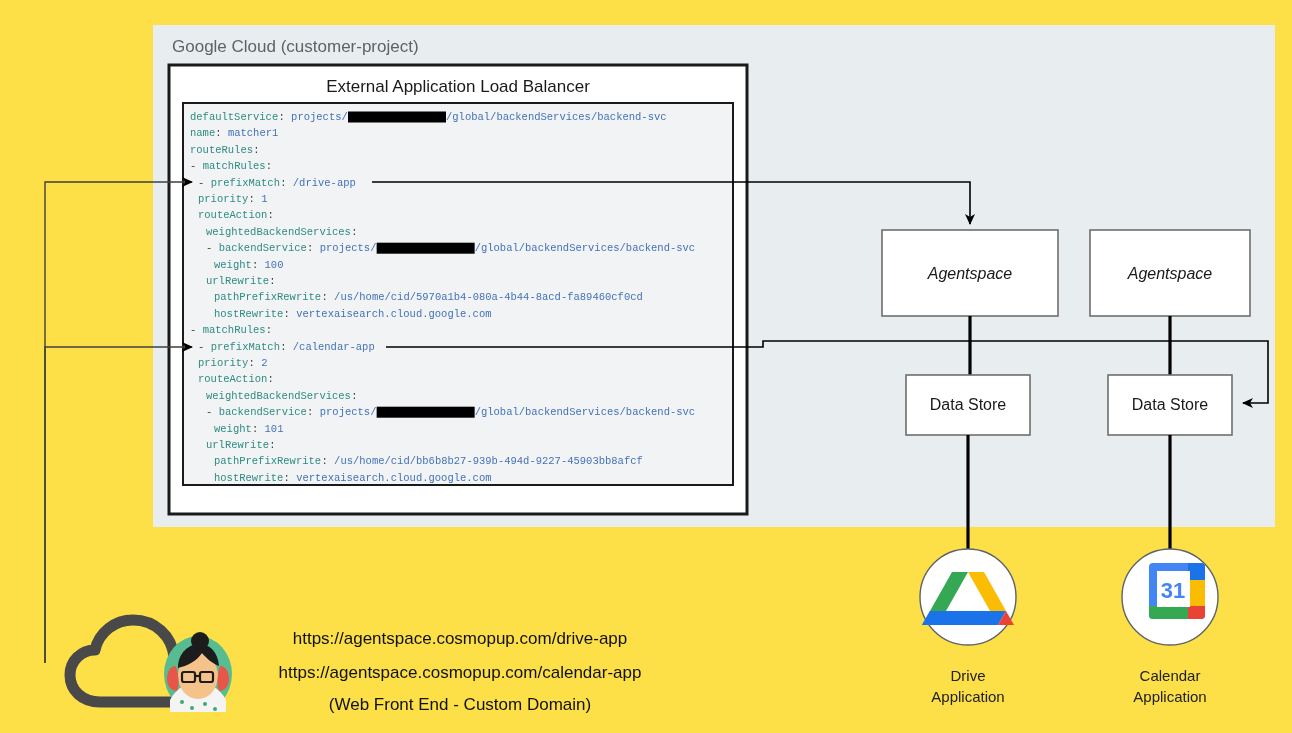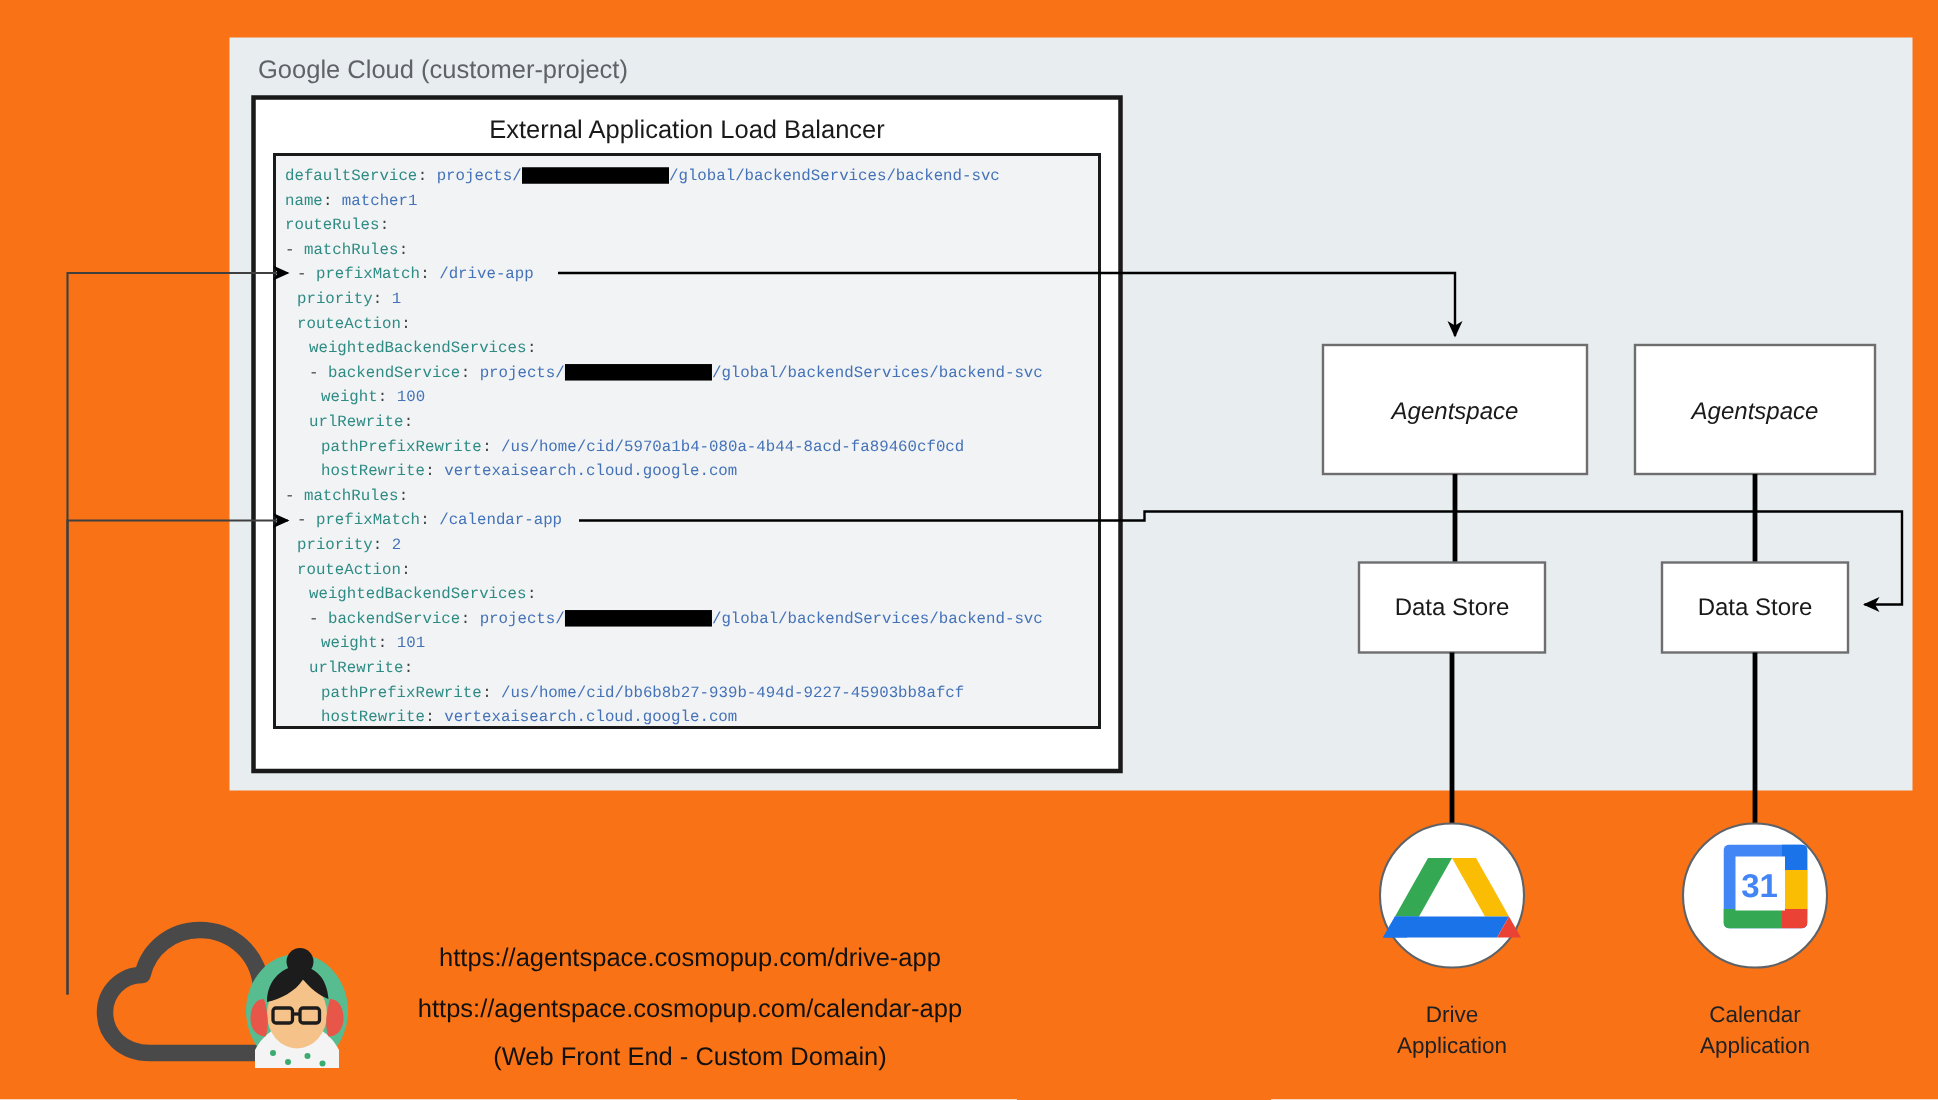--- a/index.html
+++ b/index.html
@@ -1,17 +1,17 @@
 <!DOCTYPE html>
 <html><head>
 <meta charset="utf-8">
 <style>
   html,body{margin:0;padding:0;background:#ffffff;}
   body{font-family:"Liberation Sans",sans-serif;}
-  #stage{position:relative;width:1292px;height:733px;background:#f97316;overflow:hidden;}
+  #stage{position:relative;width:1292px;height:733px;background:#fde047;overflow:hidden;}
   svg{display:block;}
   .cloud-region-label{font-family:"Liberation Sans",sans-serif;font-size:17px;fill:#5f6368;}
   .box-title{font-family:"Liberation Sans",sans-serif;font-size:17px;fill:#1a1a1a;text-anchor:middle;}
   .node-label{font-family:"Liberation Sans",sans-serif;font-size:16px;fill:#1a1a1a;text-anchor:middle;}
   .node-label.italic{font-style:italic;}
   .url-text{font-family:"Liberation Sans",sans-serif;font-size:17px;fill:#111111;text-anchor:middle;}
   .app-caption{font-family:"Liberation Sans",sans-serif;font-size:15px;fill:#202124;text-anchor:middle;}
   .code-line{font-family:"Liberation Mono","DejaVu Sans Mono",monospace;font-size:10.5px;}
   .k{fill:#2e8b84;}
   .v{fill:#4472b8;}

